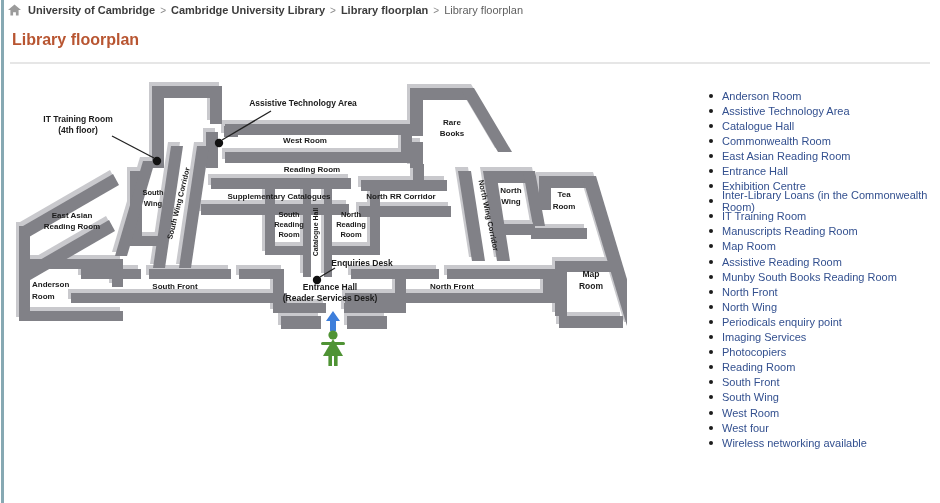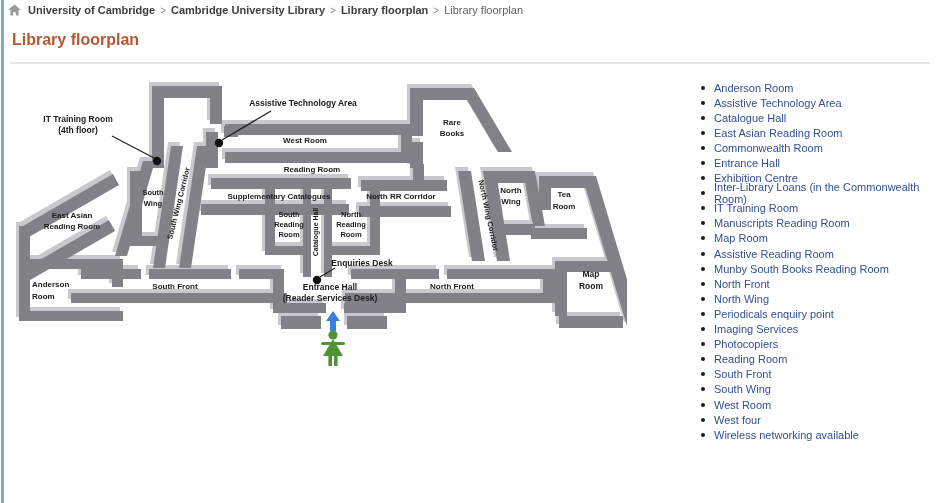--- a/index.html
+++ b/index.html
@@ -8,21 +8,21 @@
   .left-edge{position:absolute;left:1px;top:0;width:3px;height:503px;background:#87a9b3}
   .breadcrumb{position:absolute;left:8px;top:3px;height:14px;display:flex;align-items:center;
               font-size:11px;font-weight:bold;color:#3c3c3c;white-space:nowrap}
   .breadcrumb .home{display:inline-flex;margin-right:7px}
   .breadcrumb a{color:#3c3c3c;text-decoration:none}
   .breadcrumb .sep{color:#8a8a8a;font-weight:normal;padding:0 5px;font-size:10px}
   .breadcrumb .current{color:#5f5f5f;font-weight:normal}
   h1.page-title{position:absolute;left:12px;top:31px;margin:0;font-size:16px;font-weight:bold;color:#b85531}
   .divider{position:absolute;left:10px;top:62px;width:920px;height:2px;background:#e6e6e6}
   .map{position:absolute;left:15px;top:76px;width:612px;height:298px}
-  .sidebar{position:absolute;left:701px;top:80px;margin:0;padding:0;list-style:none}
+  .sidebar{position:absolute;left:701px;top:80px;margin:8px;padding:0;list-style:none}
   .sidebar li{display:flex;align-items:center;height:15.1px;font-size:11px}
   .bullet{width:4px;height:4px;border-radius:50%;background:#1c1c1c;margin-right:9px;flex:none}
   .sidebar a{color:#33508f;text-decoration:none}
   
   .walls-dark{fill:#818187}
   .walls-light{fill:#c9c9cd}
   text{font-family:"Liberation Sans",sans-serif;font-weight:bold;fill:#1b1b1b;text-anchor:middle}
   .lbl{font-size:8px}
   .lbl-s{font-size:7.5px}
   .lbl-l{font-size:8.5px}
@@ -205,28 +205,28 @@
   <li>
       <span class="bullet"></span>
       <a href="#">Assistive Technology Area</a>
     </li>
   <li>
       <span class="bullet"></span>
       <a href="#">Catalogue Hall</a>
     </li>
   <li>
       <span class="bullet"></span>
+      <a href="#">Commonwealth Room</a>
+    </li>
+  <li>
+      <span class="bullet"></span>
       <a href="#">East Asian Reading Room</a>
     </li>
   <li>
       <span class="bullet"></span>
-      <a href="#">Commonwealth Room</a>
-    </li>
-  <li>
-      <span class="bullet"></span>
       <a href="#">Entrance Hall</a>
     </li>
   <li>
       <span class="bullet"></span>
       <a href="#">Exhibition Centre</a>
     </li>
   <li>
       <span class="bullet"></span>
       <a href="#">Inter-Library Loans (in the Commonwealth Room)</a>
     </li>

